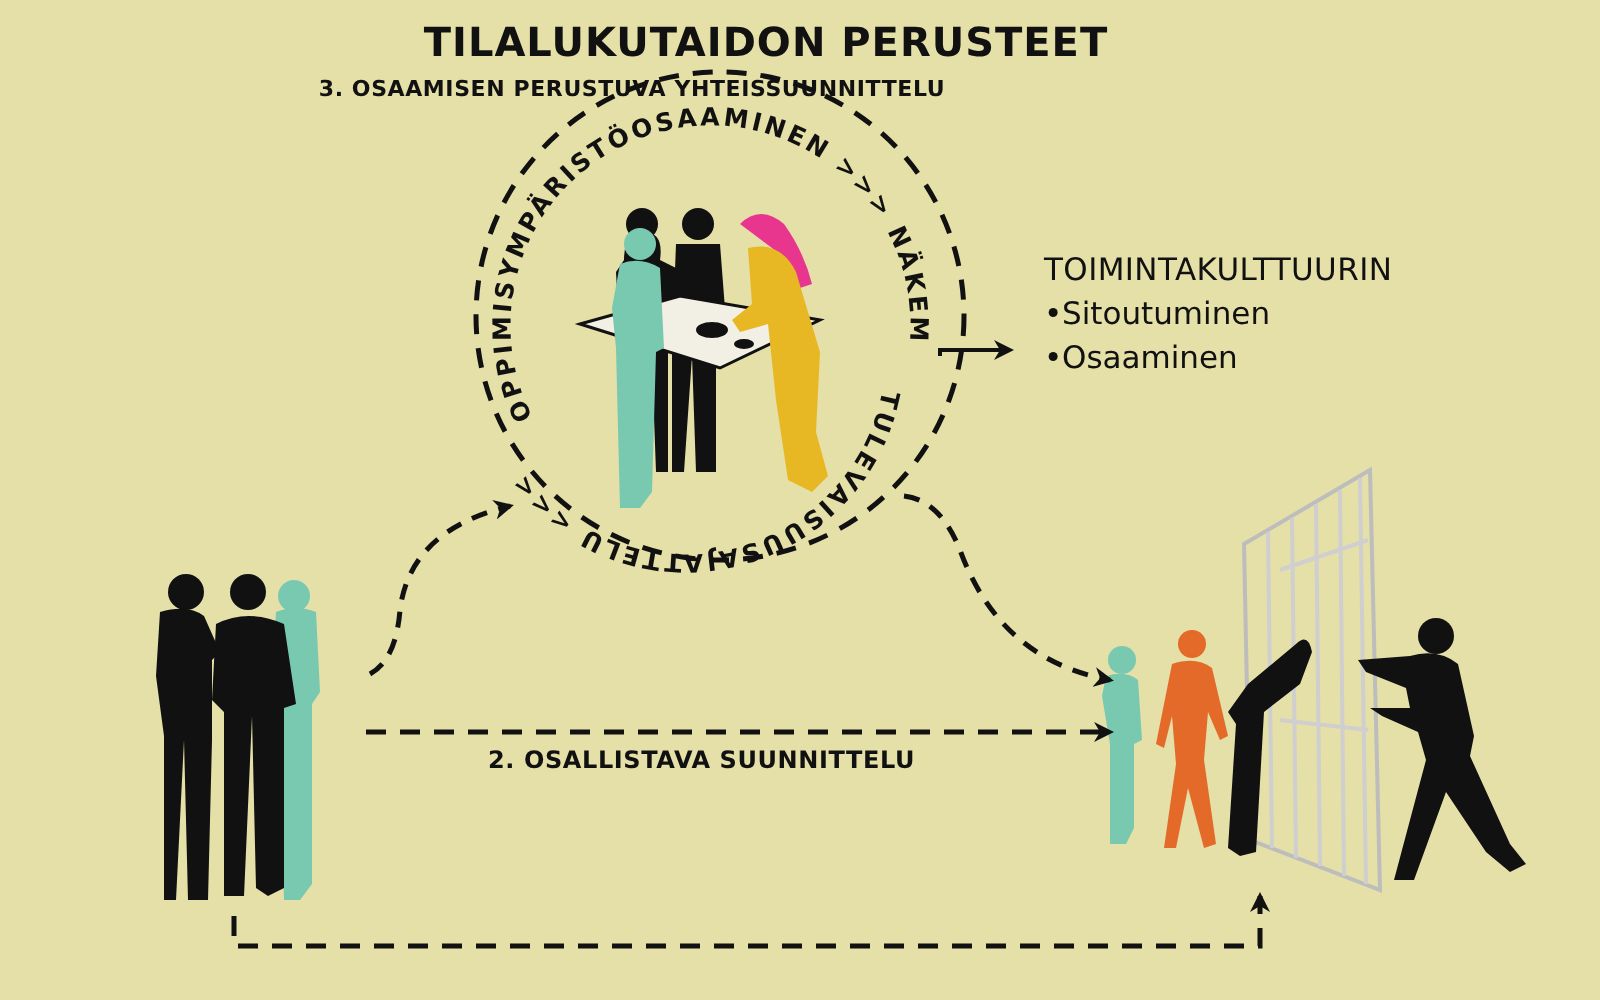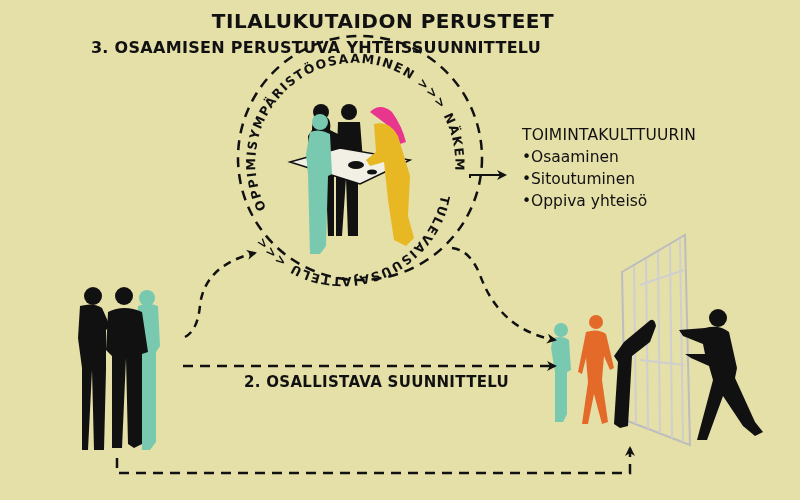--- a/index.html
+++ b/index.html
@@ -12,33 +12,33 @@
     }
     .stage { position: absolute; left: 0; top: 0; width: 800px; height: 500px; }
     .title {
       position: absolute; left: 0; width: 800px; top: 9px;
       text-align: center; font-weight: bold; font-size: 20px; letter-spacing: 0.5px;
       padding-left: 0;
     }
     .title span { display: inline-block; transform: translateX(-17px); }
     .subtitle {
       position: absolute; left: 0; width: 668px; top: 38px;
-      text-align: center; font-weight: bold; font-size: 16px; letter-spacing: 0.3px;
+      text-align: center; font-weight: bold; font-size: 11px; letter-spacing: 0.3px;
     }
     .subtitle span { display: inline-block; transform: translateX(-18px); }
     .culture {
       position: absolute; left: 522px; top: 124px;
       font-size: 15.5px; line-height: 22px;
     }
     .culture .head { letter-spacing: 0.2px; text-align: center; }
     .culture ul { list-style: none; margin: 0; padding: 0; }
     .culture li { padding-left: 0; }
     .culture li .dot { display: inline-block; width: 9px; }
     .label {
-      position: absolute; font-weight: bold; font-size: 15px; letter-spacing: 0.3px;
+      position: absolute; font-weight: bold; font-size: 12px; letter-spacing: 0.3px;
     }
     .lbl-2 { left: 244px; top: 373px; }
     .lbl-1 { left: 255px; top: 477px; }
     svg text { font-family: "DejaVu Sans", sans-serif; }
   </style>
 </head>
 <body>
 
 <div class="stage">
   <svg width="800" height="500" viewBox="0 0 800 500" xmlns="http://www.w3.org/2000/svg">
@@ -135,20 +135,19 @@
       <polyline points="117,458 117,473 630,473 630,448" fill="none" stroke="#111" stroke-width="2.5" stroke-dasharray="10 7" marker-end="url(#arr)"></polyline>
     </g>
   </svg>
 
   <div class="title"><span>TILALUKUTAIDON PERUSTEET</span></div>
   <div class="subtitle"><span>3. OSAAMISEN PERUSTUVA YHTEISSUUNNITTELU</span></div>
 
   <div class="culture">
     <div class="head">TOIMINTAKULTTUURIN</div>
     <ul>
+      <li><span class="dot">•</span><span>Sitoutuminen</span></li>
       <li><span class="dot">•</span><span>Osaaminen</span></li>
-      <li><span class="dot">•</span><span>Sitoutuminen</span></li>
-      <li><span class="dot">•</span><span>Oppiva yhteisö</span></li>
     </ul>
   </div>
 
   <div class="label lbl-2">2. OSALLISTAVA SUUNNITTELU</div>
 </div>
 
 </body></html>

